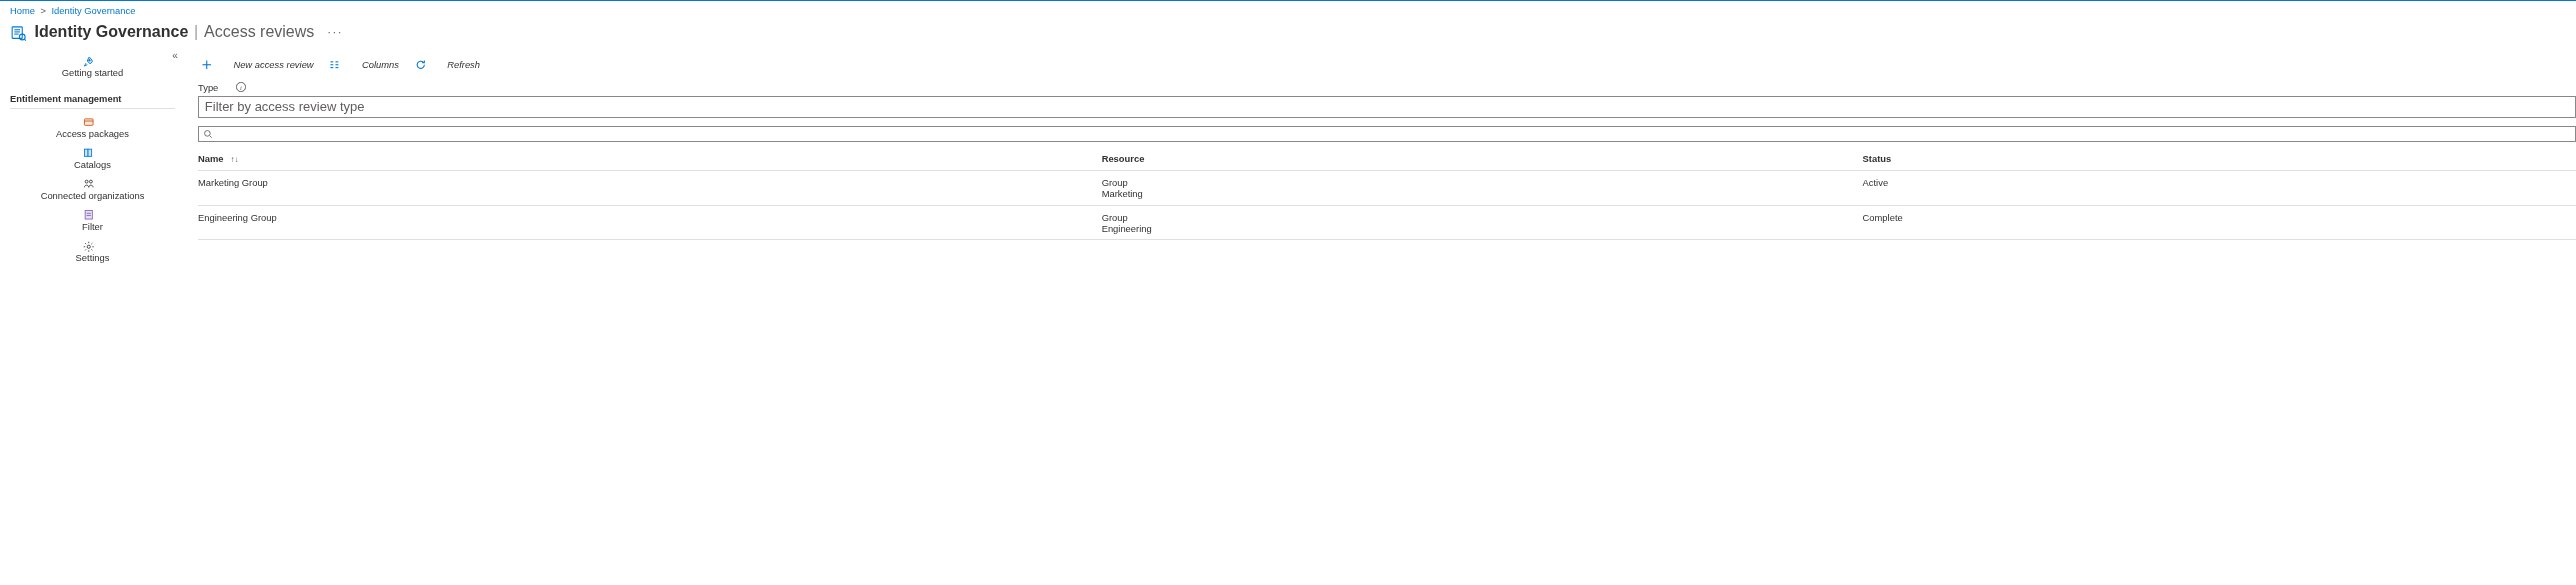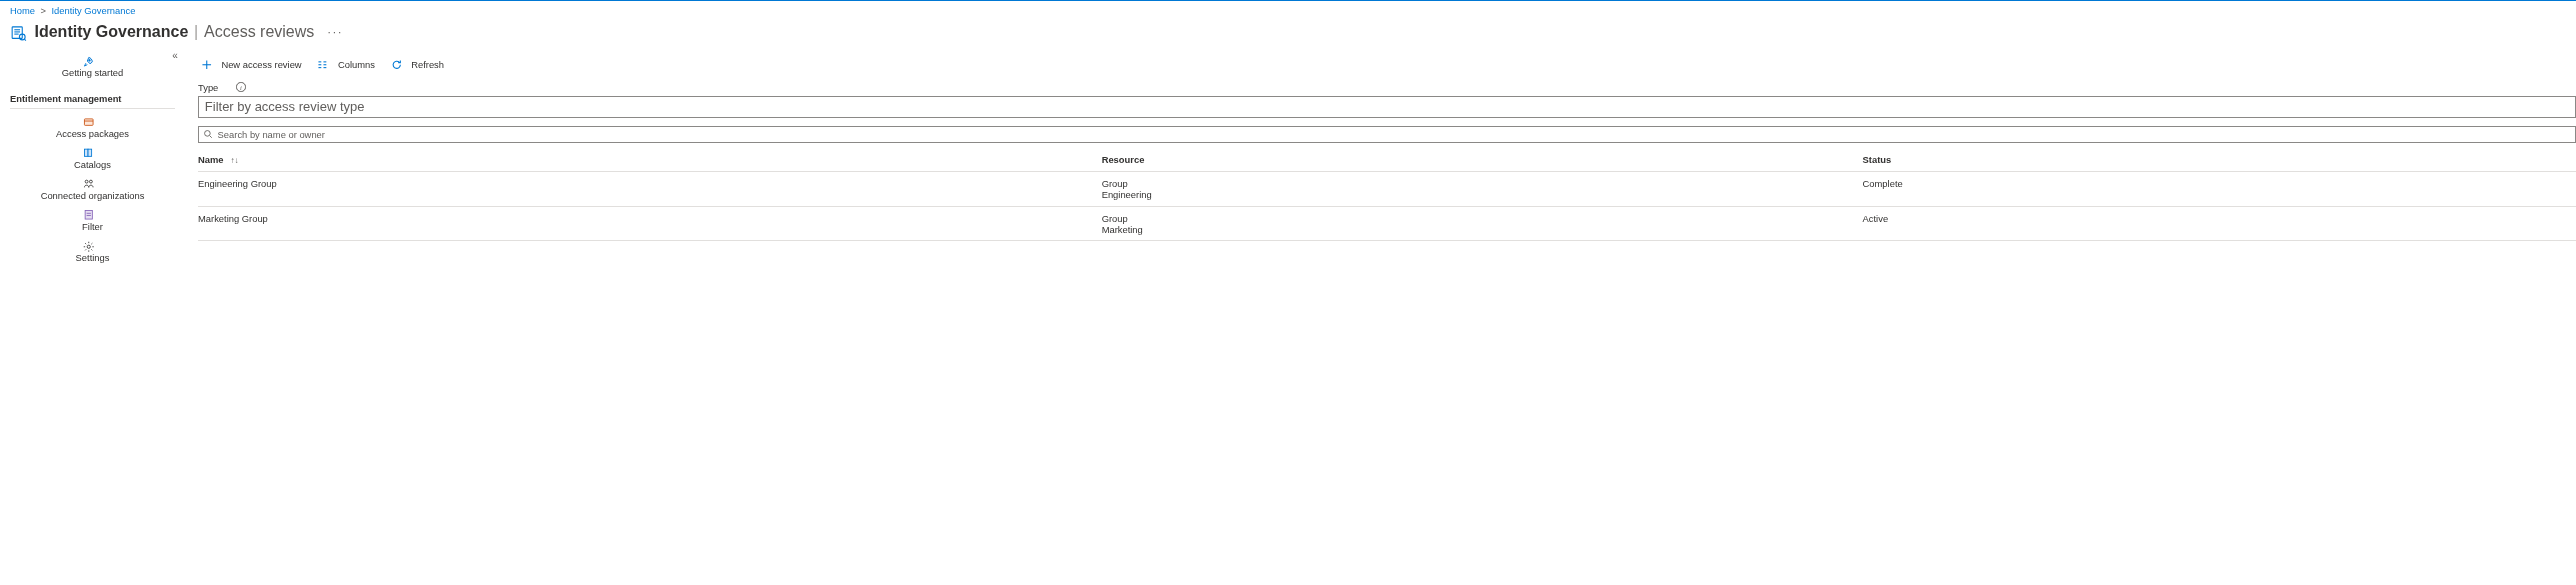--- a/index.html
+++ b/index.html
@@ -100,27 +100,28 @@
   }
   .toolbar {
     display: flex;
     align-items: center;
     gap: 10px;
     padding: 2.9px 0 10px;
   }
   .toolbar-btn {
     display: flex;
     align-items: flex-start;
-    gap: 9px;
+    gap: 21px;
     color: #323130;
     font-size: 9.4px;
     cursor: pointer;
     background: none;
     border: none;
     padding: 1.4px 2.9px;
+    font-style: italic;
   }
   .toolbar-btn .icon { color: #0078d4; width: 11.5px; height: 11.5px; display:flex; align-items:center; justify-content:center; }
 
   .field-label {
     display: flex;
     align-items: center;
     gap: 18px;
     font-size: 9.4px;
     color: #323130;
     margin-bottom: 2.9px;
@@ -330,53 +331,52 @@
     </div>
     <input class="input-box" type="text" placeholder="Filter by access review type" style="">
 
     <div class="search-box">
       <span class="icon">
         <svg viewBox="0 0 16 16" fill="none" stroke="#605e5c" stroke-width="1.4">
           <circle cx="7" cy="7" r="4.5"></circle>
             <line x1="11" y1="11" x2="14" y2="14"></line>
         </svg>
       </span>
-      <input type="text" placeholder="Search by name or owner" style="">
     </div>
 
     <table class="table">
       <thead>
         <tr>
           <th class="col-name sortable">
             <span>Name</span>
             <span class="sort-icon">↑↓</span>
           </th>
           <th class="col-resource">
             <span>Resource</span>
           </th>
           <th class="col-status">
             <span>Status</span>
           </th>
         </tr>
       </thead>
       <tbody>
         <tr>
+          <td>Marketing Group</td>
+          <td>
+            <div class="resource-type">Group</div>
+            <div class="resource-name">Marketing</div>
+          </td>
+          <td>Active</td>
+        </tr>
+        <tr>
           <td>Engineering Group</td>
           <td>
             <div class="resource-type">Group</div>
             <div class="resource-name">Engineering</div>
           </td>
           <td>Complete</td>
         </tr>
-        <tr>
-          <td>Marketing Group</td>
-          <td>
-            <div class="resource-type">Group</div>
-            <div class="resource-name">Marketing</div>
-          </td>
-          <td>Active</td>
-        </tr>
       </tbody>
     </table>
 
   </main>
 </div>
 
 
 </body></html>

